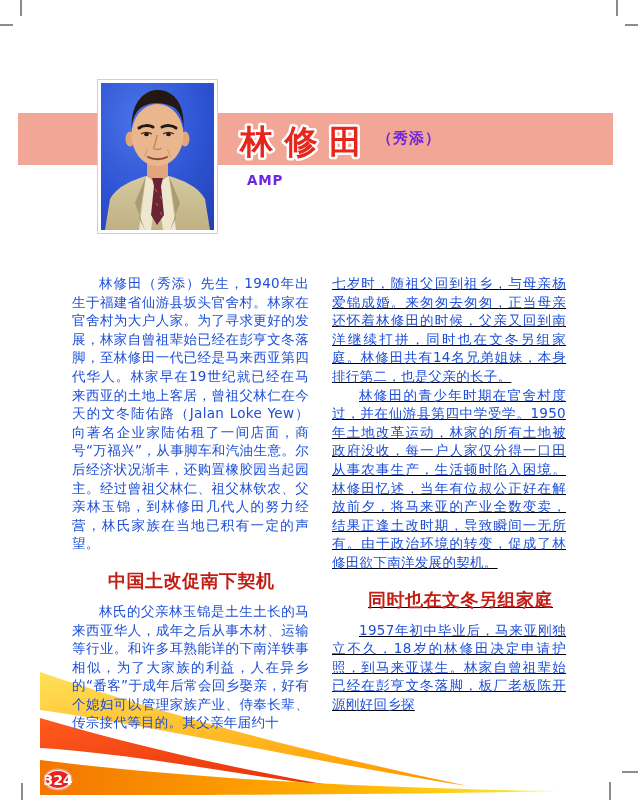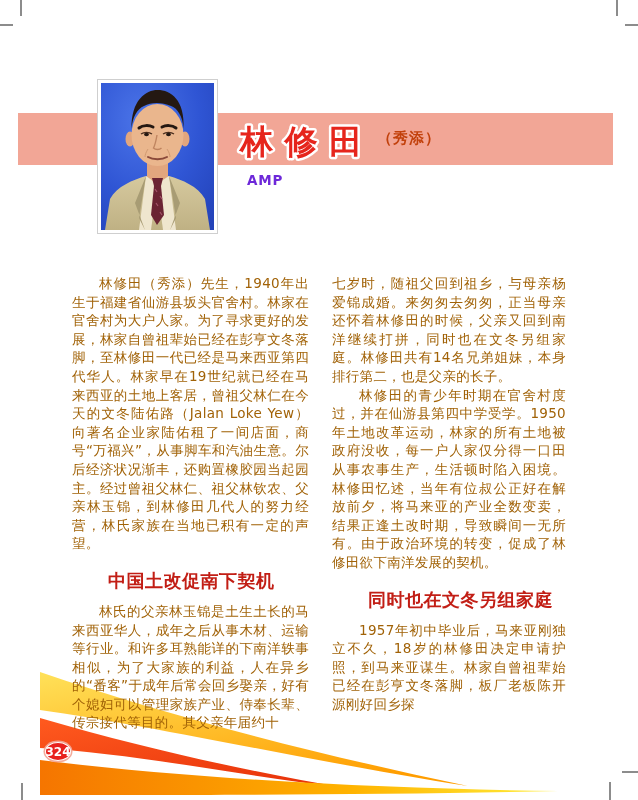--- a/index.html
+++ b/index.html
@@ -11,57 +11,57 @@
   
   .crop{position:absolute;background:#8C8C8C;z-index:5;}
   
   .banner{
     position:absolute;left:18px;top:113px;width:595px;height:52px;
     background:#F2A696;z-index:1;
   }
   .name-svg{position:absolute;left:236px;top:112px;z-index:4;}
   .alias{
     position:absolute;left:377px;top:129px;z-index:4;
-    font-size:15px;font-weight:bold;color:#c2410c;letter-spacing:1px;
+    font-size:15px;font-weight:bold;color:#6d28d9;letter-spacing:1px;
   }
   .credential{
     position:absolute;left:247px;top:172px;z-index:4;
     font-size:13.5px;font-weight:600;color:#6d28d9;letter-spacing:0.8px;
   }
   
   .photo{
     position:absolute;left:98px;top:80px;width:119px;height:153px;
     background:#fff;padding:3px;box-sizing:border-box;
     box-shadow:0 0 0 1px #CFCFCF;z-index:3;
   }
   .photo svg{display:block;}
   
   .col{position:absolute;top:274px;z-index:2;}
   .col-left{left:72px;width:237px;}
-  .col-right{left:332px;width:234px;}
+  .col-right{left:332px;width:234px;text-decoration:underline;}
   .body-para{
-    margin:0;font-size:13.5px;line-height:18.6px;color:#a16207;
+    margin:0;font-size:13.5px;line-height:18.6px;color:#1d4ed8;
     text-align:justify;text-indent:2em;letter-spacing:0.3px;
   }
   .body-para.no-indent{text-indent:0;}
   .body-para + .body-para{}
   .sec-heading{
     margin:19px 0 12px 0;font-size:18px;line-height:18px;font-weight:bold;
     color:#C21E15;text-indent:2em;letter-spacing:0.5px;
   }
   .sec-heading + .body-para{margin-top:4px;}
   
   .waves{position:absolute;left:0;top:665px;z-index:1;}
   
   .page-badge{
-    position:absolute;left:45px;top:742px;width:24px;height:17px;z-index:3;
+    position:absolute;left:45px;top:770px;width:24px;height:17px;z-index:3;
     background:#E8211D;border:1.5px solid #ffffff;border-radius:50%;
     box-shadow:0 0 0 1.5px rgba(242,166,150,0.95);
     display:flex;align-items:center;justify-content:center;
-    color:#ffffff;font-size:12px;font-weight:bold;
+    color:#ffffff;font-size:14px;font-weight:bold;
   }
 </style>
 </head>
 <body>
 
 <div class="crop" style="left:20px;top:0;width:2px;height:16px;"></div>
 <div class="crop" style="left:0;top:24px;width:13px;height:2px;"></div>
 <div class="crop" style="left:616px;top:0;width:2px;height:16px;"></div>
 <div class="crop" style="left:625px;top:24px;width:13px;height:2px;"></div>
 <div class="crop" style="left:21px;top:783px;width:2px;height:17px;"></div>

